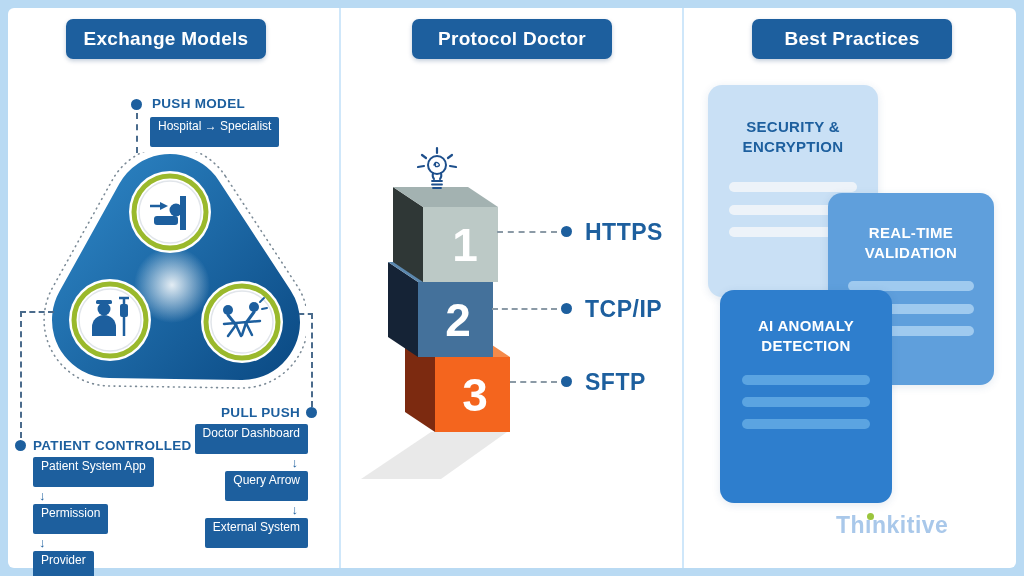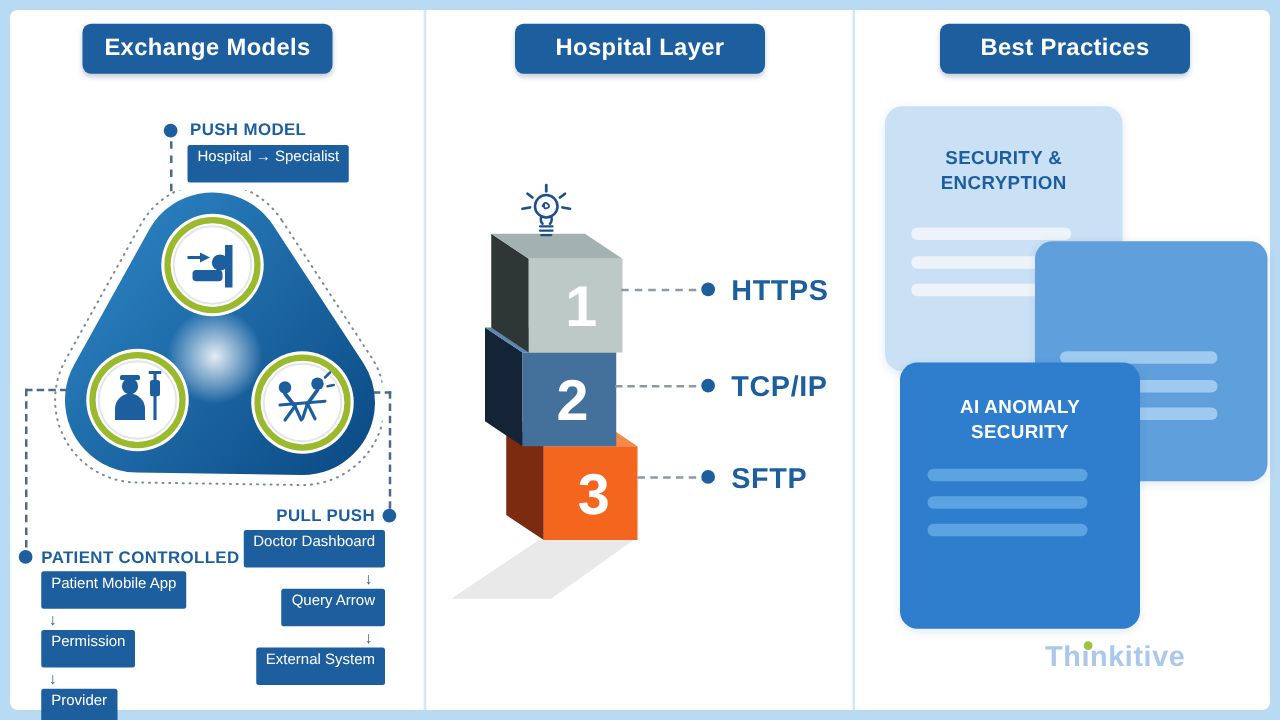--- a/index.html
+++ b/index.html
@@ -30,21 +30,21 @@
   .step-arrow{color:#1d5f9e;font-size:13px;line-height:1;font-weight:bold;}
   .dash-v{position:absolute;border-left:2px dashed #4a6b8c;width:0;}
   .dash-h{position:absolute;border-top:2px dashed #4a6b8c;height:0;}
   .stack{position:absolute;display:flex;flex-direction:column;gap:2px;}
   .stack.left{align-items:flex-start;}
   .stack.left .step-arrow{margin-left:6px;}
   .stack.right{align-items:flex-end;}
   .stack.right .step-arrow{margin-right:10px;}
   .proto-line{position:absolute;border-top:2px dashed #8b9aa6;height:0;}
   .proto-label{position:absolute;font-size:23px;font-weight:bold;color:#1d5f9e;letter-spacing:.5px;}
-  .card{position:absolute;border-radius:14px;box-shadow:0 2px 8px rgba(30,80,140,.12);padding-left:20px;}
+  .card{position:absolute;border-radius:14px;box-shadow:0 2px 8px rgba(30,80,140,.12);}
   .card-title{
     position:absolute;left:0;right:0;text-align:center;font-weight:bold;font-size:15px;
     letter-spacing:.3px;line-height:1.35;padding:0 14px;
   }
   .bar{position:absolute;height:10px;border-radius:5px;}
   .card1{background:#c9e0f5;}
   .card1 .card-title{color:#1d5f9e;top:32px;}
   .card1 .bar{background:#edf3f9;left:21px;width:128px;}
   .card2{background:#5f9fdc;}
   .card2 .card-title{color:#fff;top:30px;}
@@ -139,41 +139,41 @@
       <line x1="224" y1="157" x2="229" y2="156" stroke-width="2"></line>
     </g>
   </g>
 </svg>
 
 <div class="dash-h" style="left:20px;top:311px;width:34px;"></div>
 <div class="dash-v" style="left:20px;top:311px;height:127px;"></div>
 <div class="dot" style="left:15px;top:440px;"></div>
 <div class="sec-label" style="left:33px;top:438px;">PATIENT CONTROLLED</div>
 <div class="stack left" style="left:33px;top:457px;">
-  <span class="badge">Patient Mobile App</span>
+  <span class="badge">Patient System App</span>
   <span class="step-arrow">↓</span>
   <span class="badge">Permission</span>
   <span class="step-arrow">↓</span>
   <span class="badge">Provider</span>
 </div>
 
 <div class="dash-h" style="left:299px;top:313px;width:14px;"></div>
 <div class="dash-v" style="left:311px;top:313px;height:94px;"></div>
 <div class="dot" style="left:306px;top:407px;"></div>
 <div class="sec-label" style="left:215px;top:405px;width:85px;text-align:right;">PULL PUSH</div>
 <div class="stack right" style="left:179px;top:424px;width:129px;">
   <span class="badge">Doctor Dashboard</span>
   <span class="step-arrow">↓</span>
   <span class="badge">Query Arrow</span>
   <span class="step-arrow">↓</span>
   <span class="badge">External System</span>
 </div>
 
 <div class="hdr" style="left:412px;top:19px;">
-  <span>Hospital Layer</span>
+  <span>Protocol Doctor</span>
 </div>
 
 <svg class="abs" style="left:355px;top:145px;" width="240" height="340" viewBox="0 0 240 340">
 
   <polygon points="152,287 76,287 6,334 86,334" fill="#cfcfcf" opacity="0.45"></polygon>
 
   <g>
     <polygon points="80,212 50,192 50,267 80,287" fill="#7c2a10"></polygon>
     <polygon points="80,212 155,212 125,192 50,192" fill="#f58a4a"></polygon>
     <rect x="80" y="212" width="75" height="75" fill="#f4651e"></rect>
@@ -227,25 +227,26 @@
 </div>
 
 <div class="card card1" style="left:708px;top:85px;width:170px;height:212px;">
   <div class="card-title">SECURITY &amp; ENCRYPTION</div>
   <div class="bar" style="top:97px;"></div>
   <div class="bar" style="top:120px;"></div>
   <div class="bar" style="top:142px;"></div>
 </div>
 
 <div class="card card2" style="left:828px;top:193px;width:166px;height:192px;">
+  <div class="card-title">REAL-TIME VALIDATION</div>
   <div class="bar" style="top:88px;"></div>
   <div class="bar" style="top:111px;"></div>
   <div class="bar" style="top:133px;"></div>
 </div>
 
 <div class="card card3" style="left:720px;top:290px;width:172px;height:213px;">
-  <div class="card-title">AI ANOMALY SECURITY</div>
+  <div class="card-title">AI ANOMALY DETECTION</div>
   <div class="bar" style="top:85px;"></div>
   <div class="bar" style="top:107px;"></div>
   <div class="bar" style="top:129px;"></div>
 </div>
 
 <div class="logo"><span>Th</span><span class="logo-i">ı<span class="logo-dot"></span></span><span>nkitive</span></div>
 
 </body></html>

